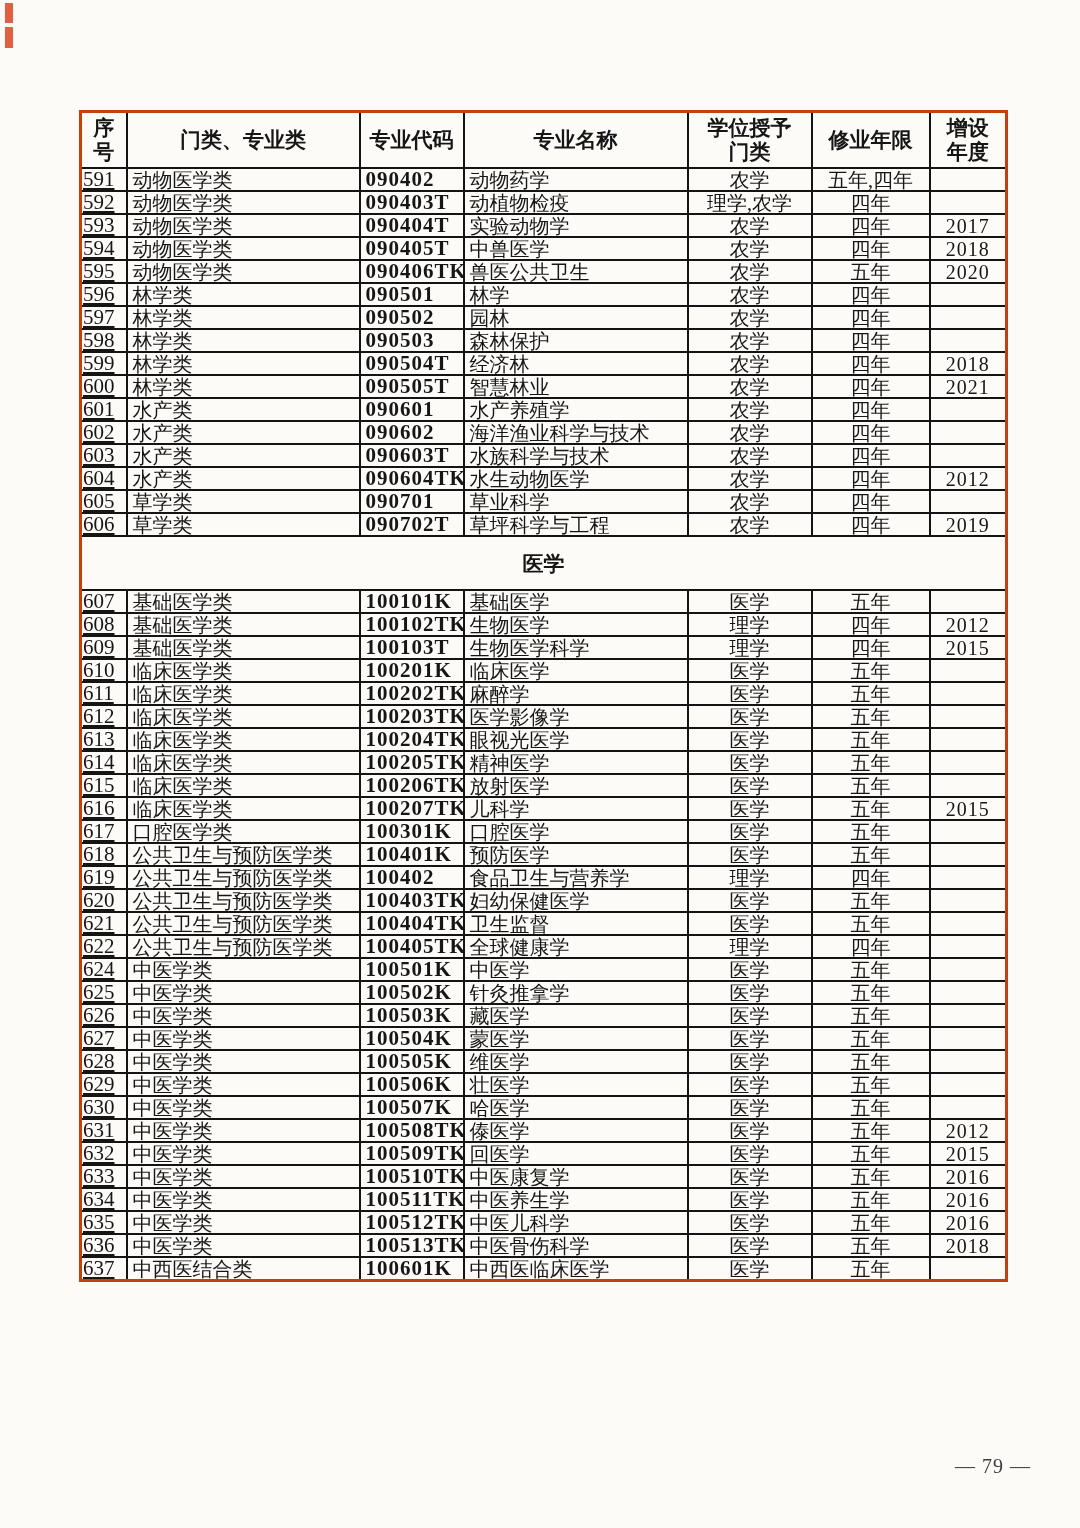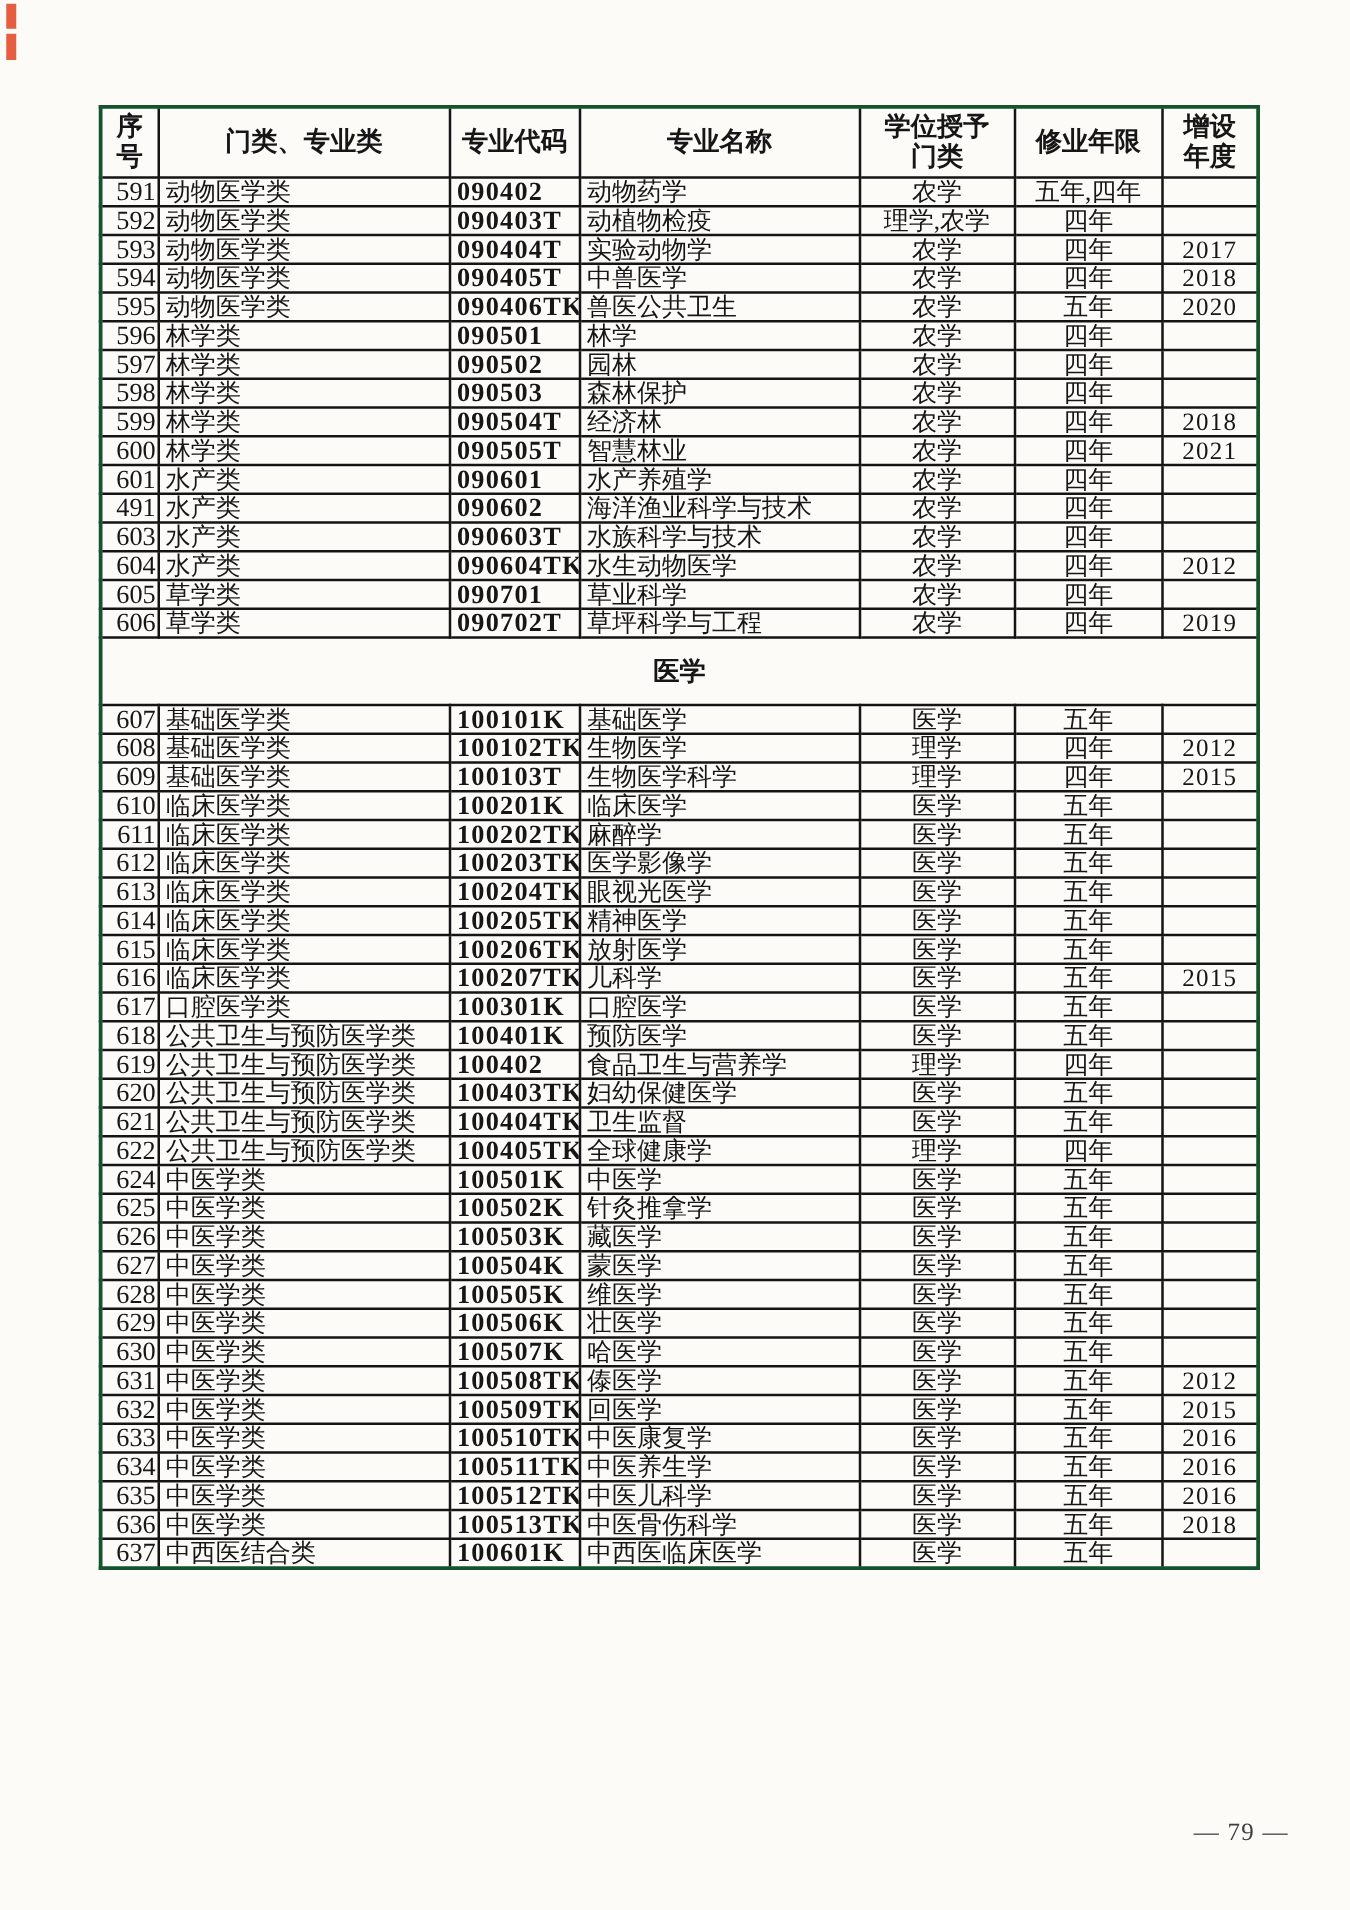--- a/index.html
+++ b/index.html
@@ -8,37 +8,37 @@
     background:#fcfbf8;
     font-family:"Liberation Serif","DejaVu Serif",serif;
     color:#161616;
     overflow:hidden;
   }
   .red-mark { position:absolute; left:5px; width:8px; background:#e0421f; opacity:.85; }
   .red-mark-1 { top:3px;  height:20px; }
   .red-mark-2 { top:27px; height:21px; }
 
   table.majors {
-    position:absolute; left:79px; top:84px;
+    position:absolute; left:79px; top:110px;
     width:926px; border-collapse:collapse; table-layout:fixed;
-    border:3px solid #14532d;
+    border:3px solid #c2410c;
   }
   .majors th, .majors td { border:2px solid #141414; overflow:hidden; }
 
   .majors thead th {
     height:54px;
     font-family:"Liberation Sans","DejaVu Sans",sans-serif;
     font-weight:bold; font-size:21px; line-height:1.15;
     text-align:center; white-space:pre-line; padding:0 2px;
   }
   .majors tbody td {
     height:21px; padding:0 5px;
     font-size:20px; line-height:1; white-space:nowrap;
   }
-  .majors td.c0 { text-align:right; font-size:21px; padding:0 1px; }
+  .majors td.c0 { text-align:left; font-size:21px; padding:0 1px;text-decoration:underline; }
   .majors td.c1 { text-align:left; }
   .majors td.c2 { text-align:left; font-size:21px; letter-spacing:1px;font-weight:bold; }
   .majors td.c3 { text-align:left; }
   .majors td.c4, .majors td.c5 { text-align:center; }
   .majors td.c6 { text-align:center; font-size:20px; letter-spacing:1px; }
 
   .majors tr.section-row td {
     height:52px; text-align:center;
     font-family:"Liberation Sans","DejaVu Sans",sans-serif;
     font-weight:bold; font-size:21px;
@@ -172,21 +172,21 @@
       <tr>
         <td class="c0">601</td>
         <td class="c1">水产类</td>
         <td class="c2">090601</td>
         <td class="c3">水产养殖学</td>
         <td class="c4">农学</td>
         <td class="c5">四年</td>
         <td class="c6"></td>
       </tr>
       <tr>
-        <td class="c0">491</td>
+        <td class="c0">602</td>
         <td class="c1">水产类</td>
         <td class="c2">090602</td>
         <td class="c3">海洋渔业科学与技术</td>
         <td class="c4">农学</td>
         <td class="c5">四年</td>
         <td class="c6"></td>
       </tr>
       <tr>
         <td class="c0">603</td>
         <td class="c1">水产类</td>

